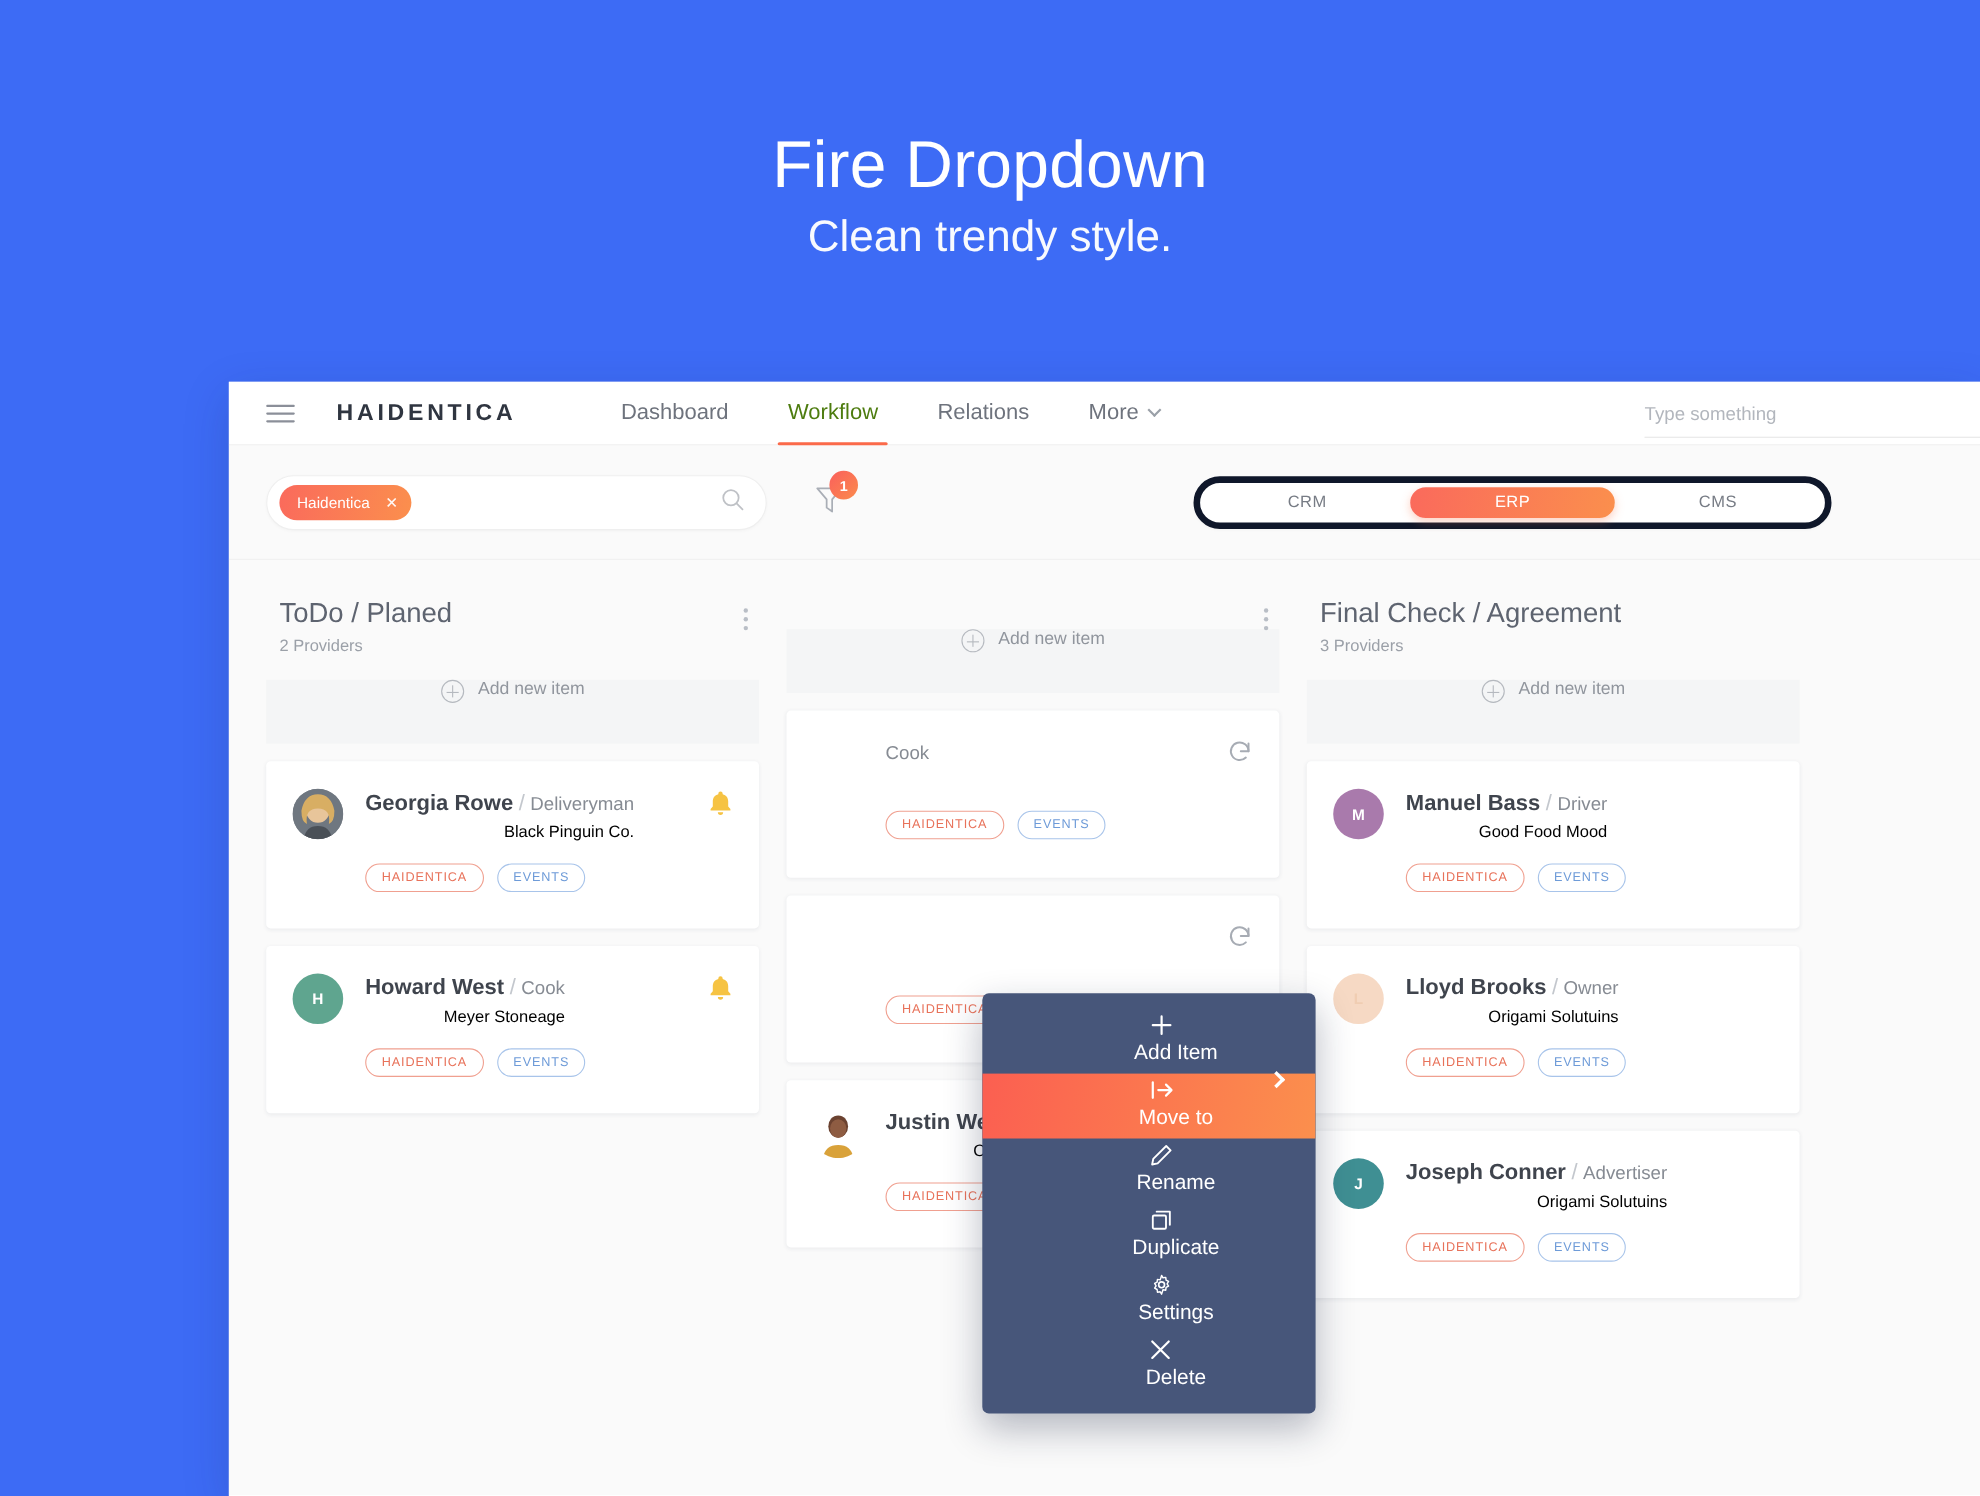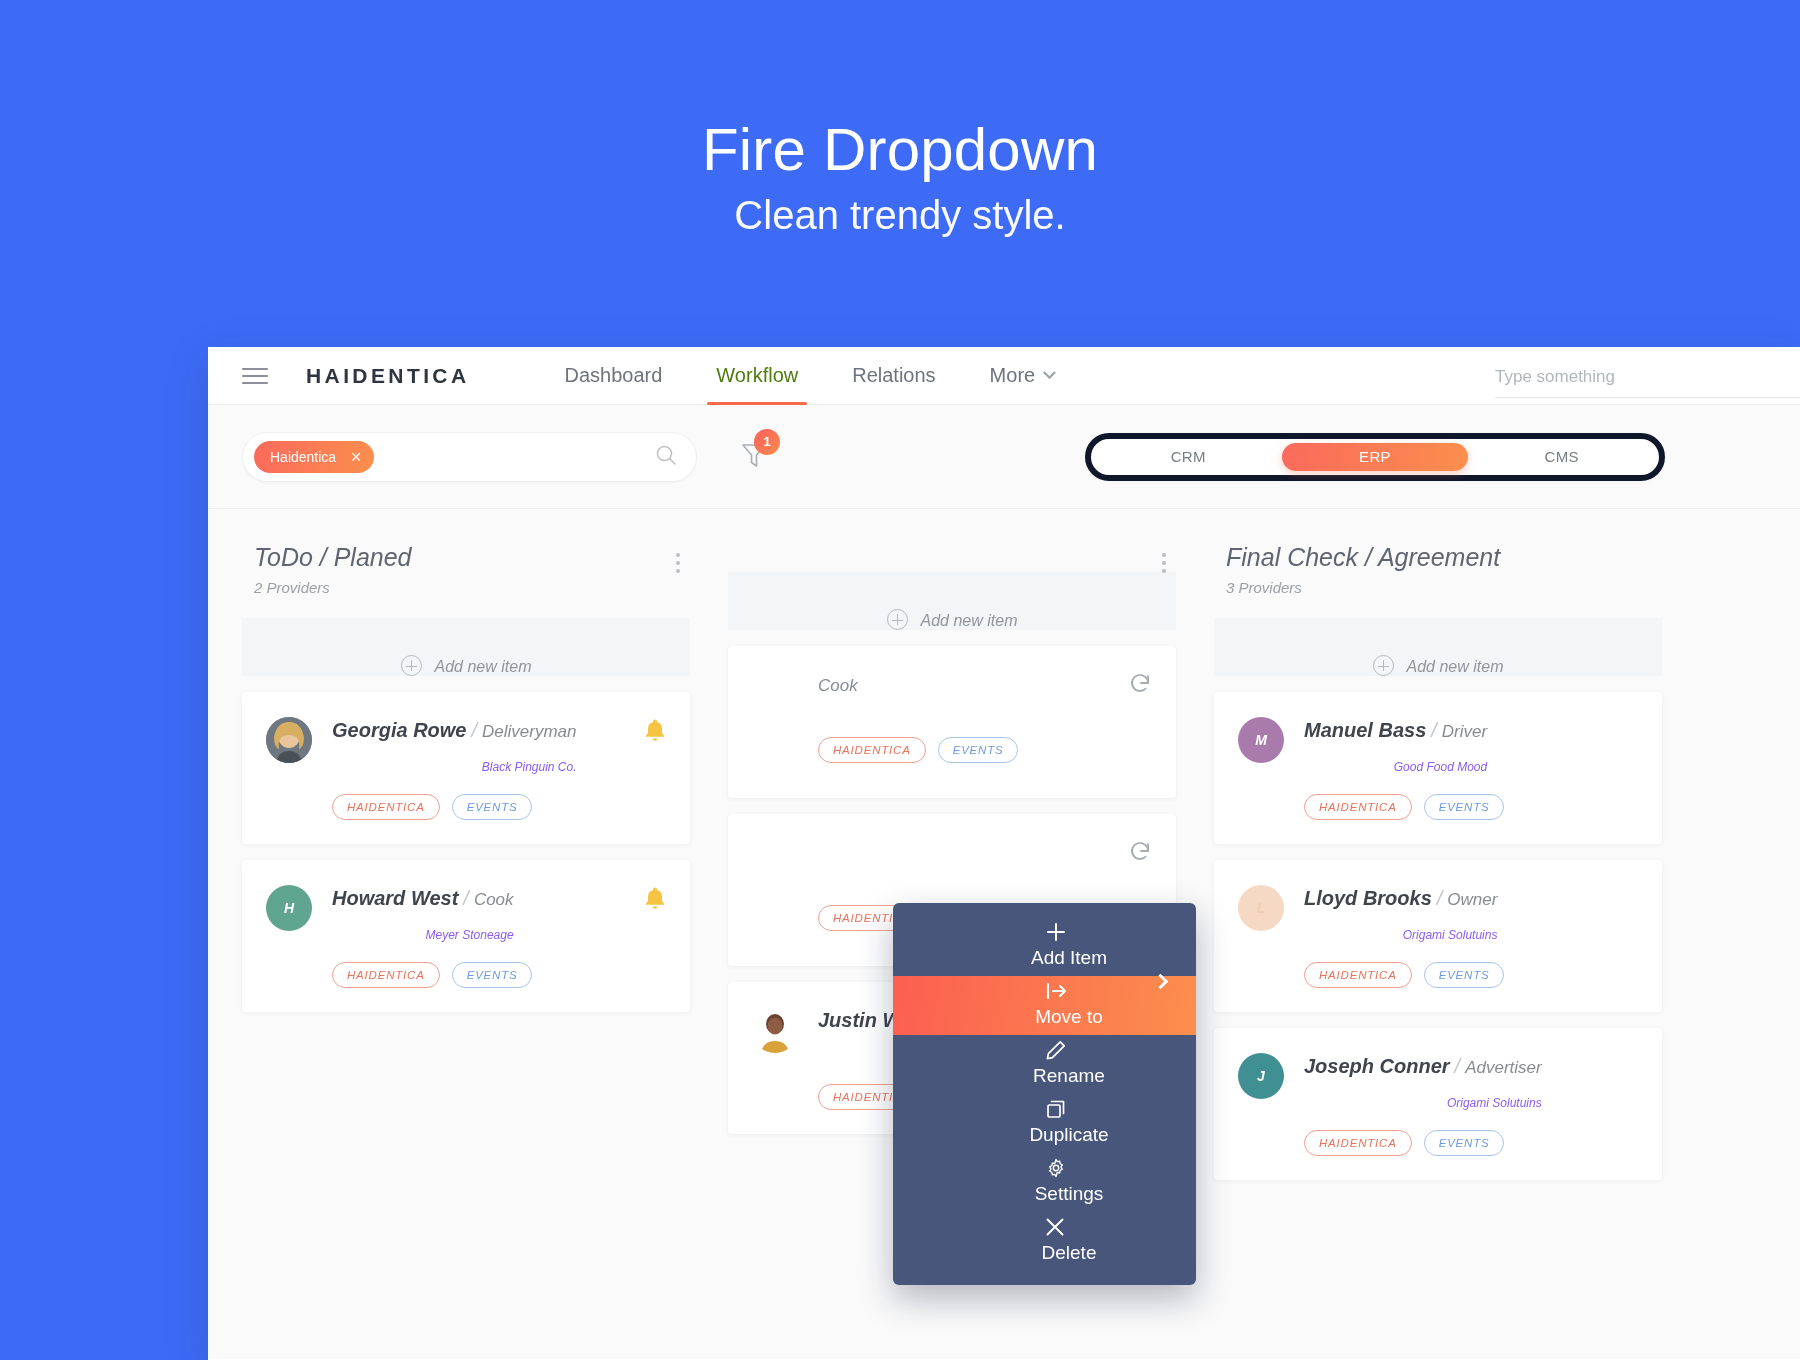--- a/index.html
+++ b/index.html
@@ -186,39 +186,38 @@
     color: #ffffff;
     box-shadow: 0 3px 9px rgba(250,120,80,0.35);
   }
 
   
   .board {
     display: flex;
     padding: 0 22px;
     background: #fafafa;
     height: 850px;
-    gap: 14px;
-    font-style: italic;
+    gap: 1px;
   }
   .column { width: 472px; padding: 0 12px; }
 
   .col-head { padding: 34px 12px 22px 12px; position: relative; }
   .col-title { font-size: 25px; color: #5e6470; font-weight: 400; }
   .col-sub { font-size: 15px; color: #9ba0a8; margin-top: 7px; }
   .kebab {
     position: absolute; right: 10px; top: 44px;
     width: 4px;
     display: flex; flex-direction: column; gap: 4px; cursor: pointer;
   }
   .kebab i { width: 4px; height: 4px; border-radius: 50%; background: #b9bec6; display: block; }
 
   .add-row {
     height: 58px;
     background: #f4f5f6;
-    display: flex; align-items: flex-end; justify-content: center;
+    display: flex; align-items: flex-start; justify-content: center;
     gap: 13px;
     color: #90959d;
     font-size: 16px;
     cursor: pointer;
   }
   .plus-circle {
     width: 21px; height: 21px; border-radius: 50%;
     border: 1px solid #b5b9bf;
     position: relative;
   }
@@ -243,21 +242,21 @@
     flex: 0 0 46px;
     display: flex; align-items: center; justify-content: center;
     color: #ffffff; font-size: 14px; font-weight: 600;
     overflow: hidden;
     position: relative;
   }
   .card-meta { margin-left: 20px; padding-top: 2px; text-align: right; }
   .card-name { font-size: 20px; color: #3f444d; font-weight: 700; }
   .card-name .slash { color: #c3c7cd; font-weight: 400; margin: 0 5px; }
   .card-role { font-size: 17px; color: #868b93; font-weight: 400; }
-  .card-company { font-size: 12px; color: #8b5cf6; margin-top: 18px; }
+  .card-company { font-size: 15px; color: #000000; margin-top: 6px; }
 
   .card-action { position: absolute; right: 24px; top: 26px; cursor: pointer; }
 
   .tags { display: flex; gap: 12px; margin-top: 20px; margin-left: 66px; }
   .tag {
     height: 26px;
     border-radius: 13px;
     border: 1px solid;
     display: flex; align-items: center;
     padding: 0 14px;

